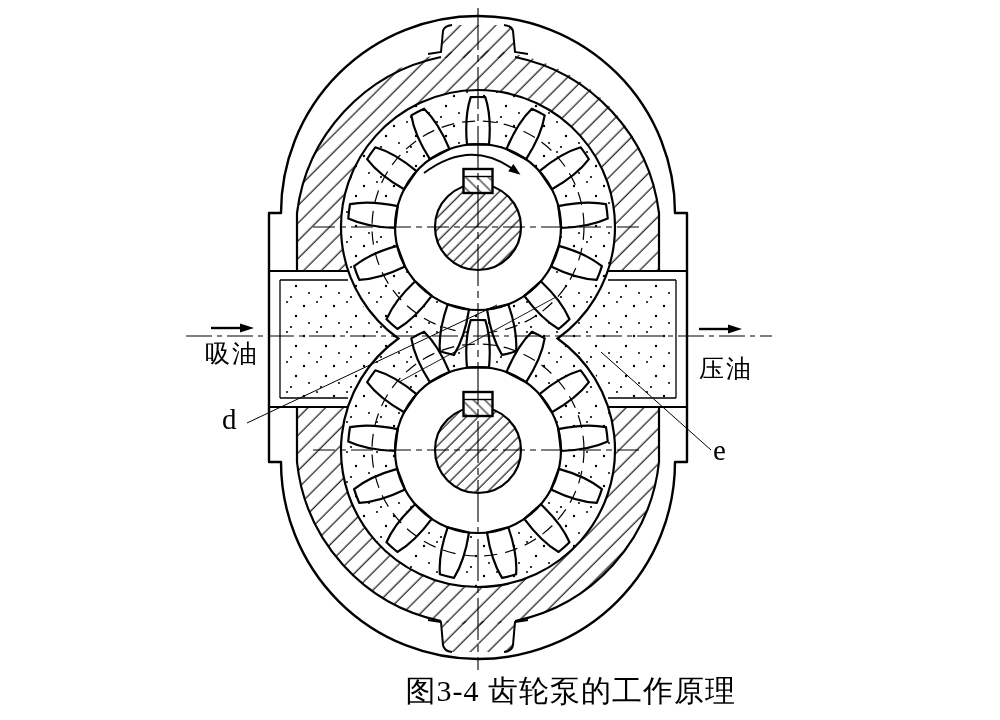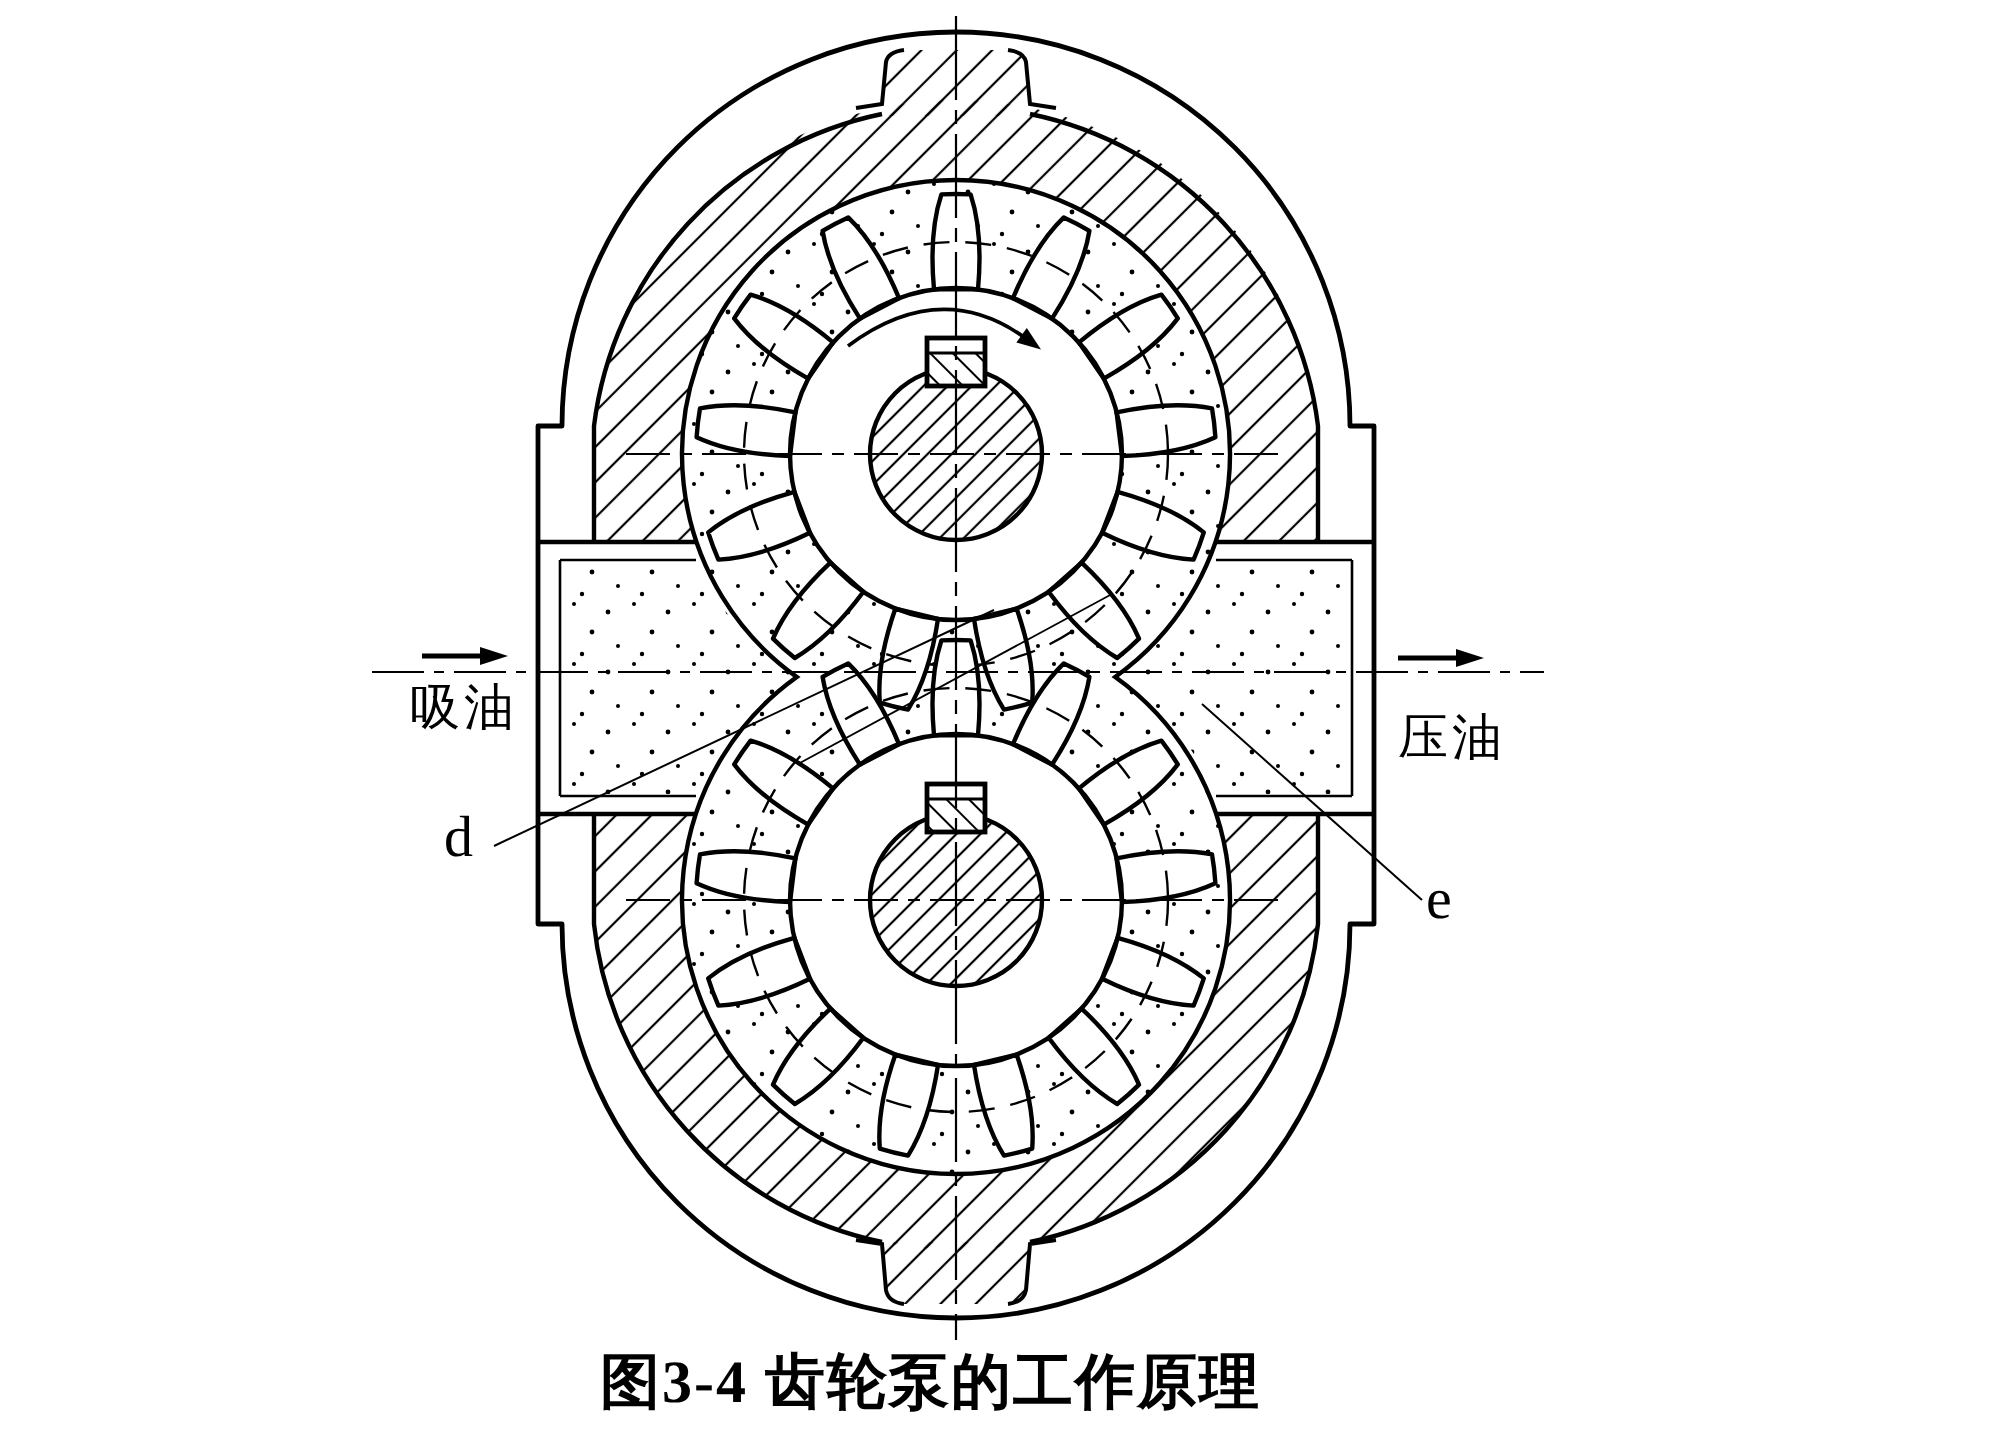--- a/index.html
+++ b/index.html
@@ -119,15 +119,15 @@
   <g>
     <line x1="699" y1="329" x2="728" y2="329" stroke="#000" stroke-width="2.4"></line>
     <polygon points="728,324.5 742,329 728,333.5" fill="#000"></polygon>
   </g>
 </svg>
 
 <div class="lbl port-label" style="left:205px;top:337px;">吸油</div>
 <div class="lbl port-label" style="left:699px;top:352px;">压油</div>
 <div class="lbl pt-label" style="left:222px;top:403px;">d</div>
 <div class="lbl pt-label" style="left:713px;top:434px;">e</div>
-<div class="lbl caption" style="left:300px;top:671px;width:420px;text-align:left;font-weight:bold;">图3-4 齿轮泵的工作原理</div>
+<div class="lbl caption" style="left:316px;top:671px;width:420px;text-align:right;">图3-4 齿轮泵的工作原理</div>
 
 </div>
 
 </body></html>

